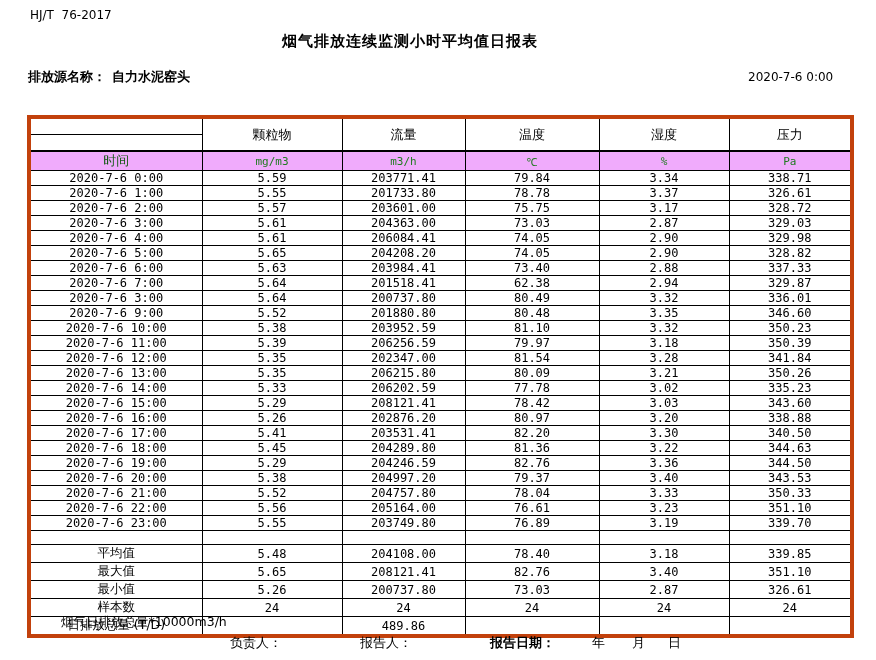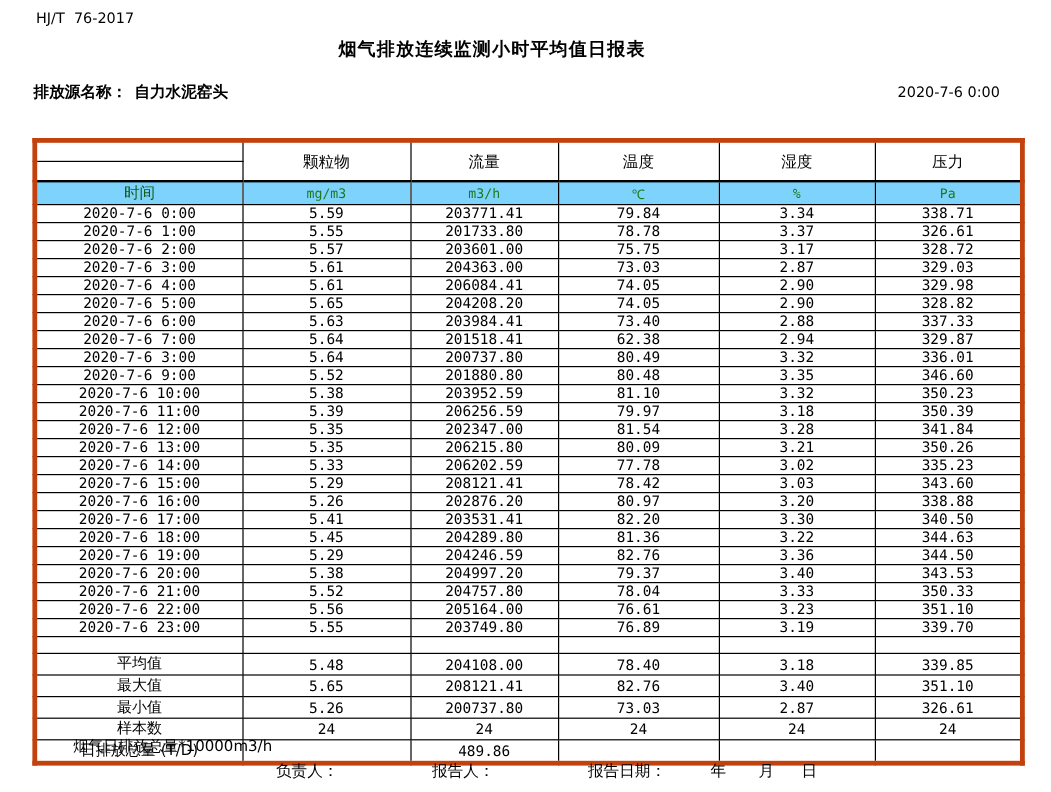--- a/index.html
+++ b/index.html
@@ -14,32 +14,32 @@
   .src-label{left:28px;top:68px;font-size:13px;font-weight:bold;}
   .src-name{left:112px;top:68px;font-size:13px;font-weight:bold;}
   .datetime{left:748px;top:70px;font-size:12px;}
   .tablewrap{position:absolute;left:27px;top:115px;}
   table{border-collapse:collapse;table-layout:fixed;width:823px;border:4px solid #c2410c;}
   td{border:1px solid #000;padding:0 2px;height:14px;text-align:center;
      font-size:12px;font-family:"DejaVu Sans Mono","Liberation Mono",monospace;
      overflow:hidden;white-space:nowrap;}
   tr.hdr td{height:15px;font-family:"DejaVu Sans","Liberation Sans",sans-serif;}
   td.colname{font-size:13px;}
-  tr.band td{background:#7dd3fc;border-top-width:2px;}
+  tr.band td{background:#f0abfc;border-top-width:2px;}
   td.time-hd{font-size:13px;color:#135813;font-family:"DejaVu Sans","Liberation Sans",sans-serif;}
   td.unit{font-size:11px;color:#1f7a1f;}
   td.time-cell{font-size:12px;}
   td.sum-label{font-family:"DejaVu Sans","Liberation Sans",sans-serif;font-size:12.5px;}
   tr.spacer td{height:13px;}
   tr.sum td{height:14px;}
   .foot-note{left:28px;top:614px;font-size:12.5px;padding-left:33px;}
   .foot-unit{left:28px;top:634px;font-size:13px;margin-top:48px;}
   .foot-resp{left:230px;top:634px;font-size:13px;}
   .foot-reporter{left:360px;top:634px;font-size:13px;}
-  .foot-date{left:490px;top:634px;font-size:13px;}
+  .foot-date{left:490px;top:634px;font-size:13px;font-weight:bold;}
   .foot-year{left:592px;top:634px;font-size:13px;}
   .foot-month{left:632px;top:634px;font-size:13px;}
   .foot-day{left:668px;top:634px;font-size:13px;}
 </style>
 </head>
 <body>
 
 <div class="abs standard">HJ/T  76-2017</div>
 <div class="abs title">烟气排放连续监测小时平均值日报表</div>
 <div class="abs src-label">排放源名称：</div>

